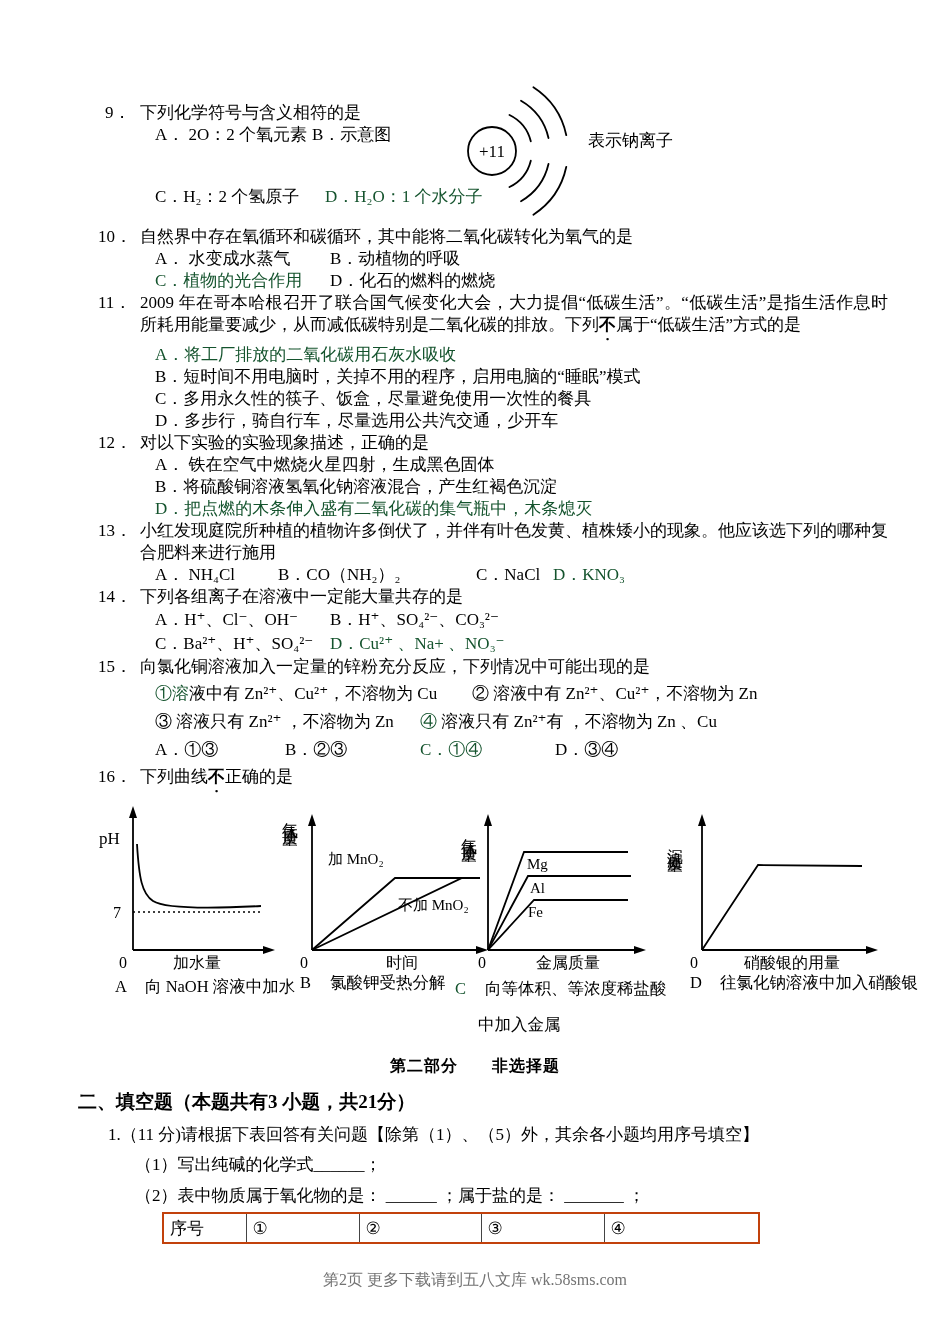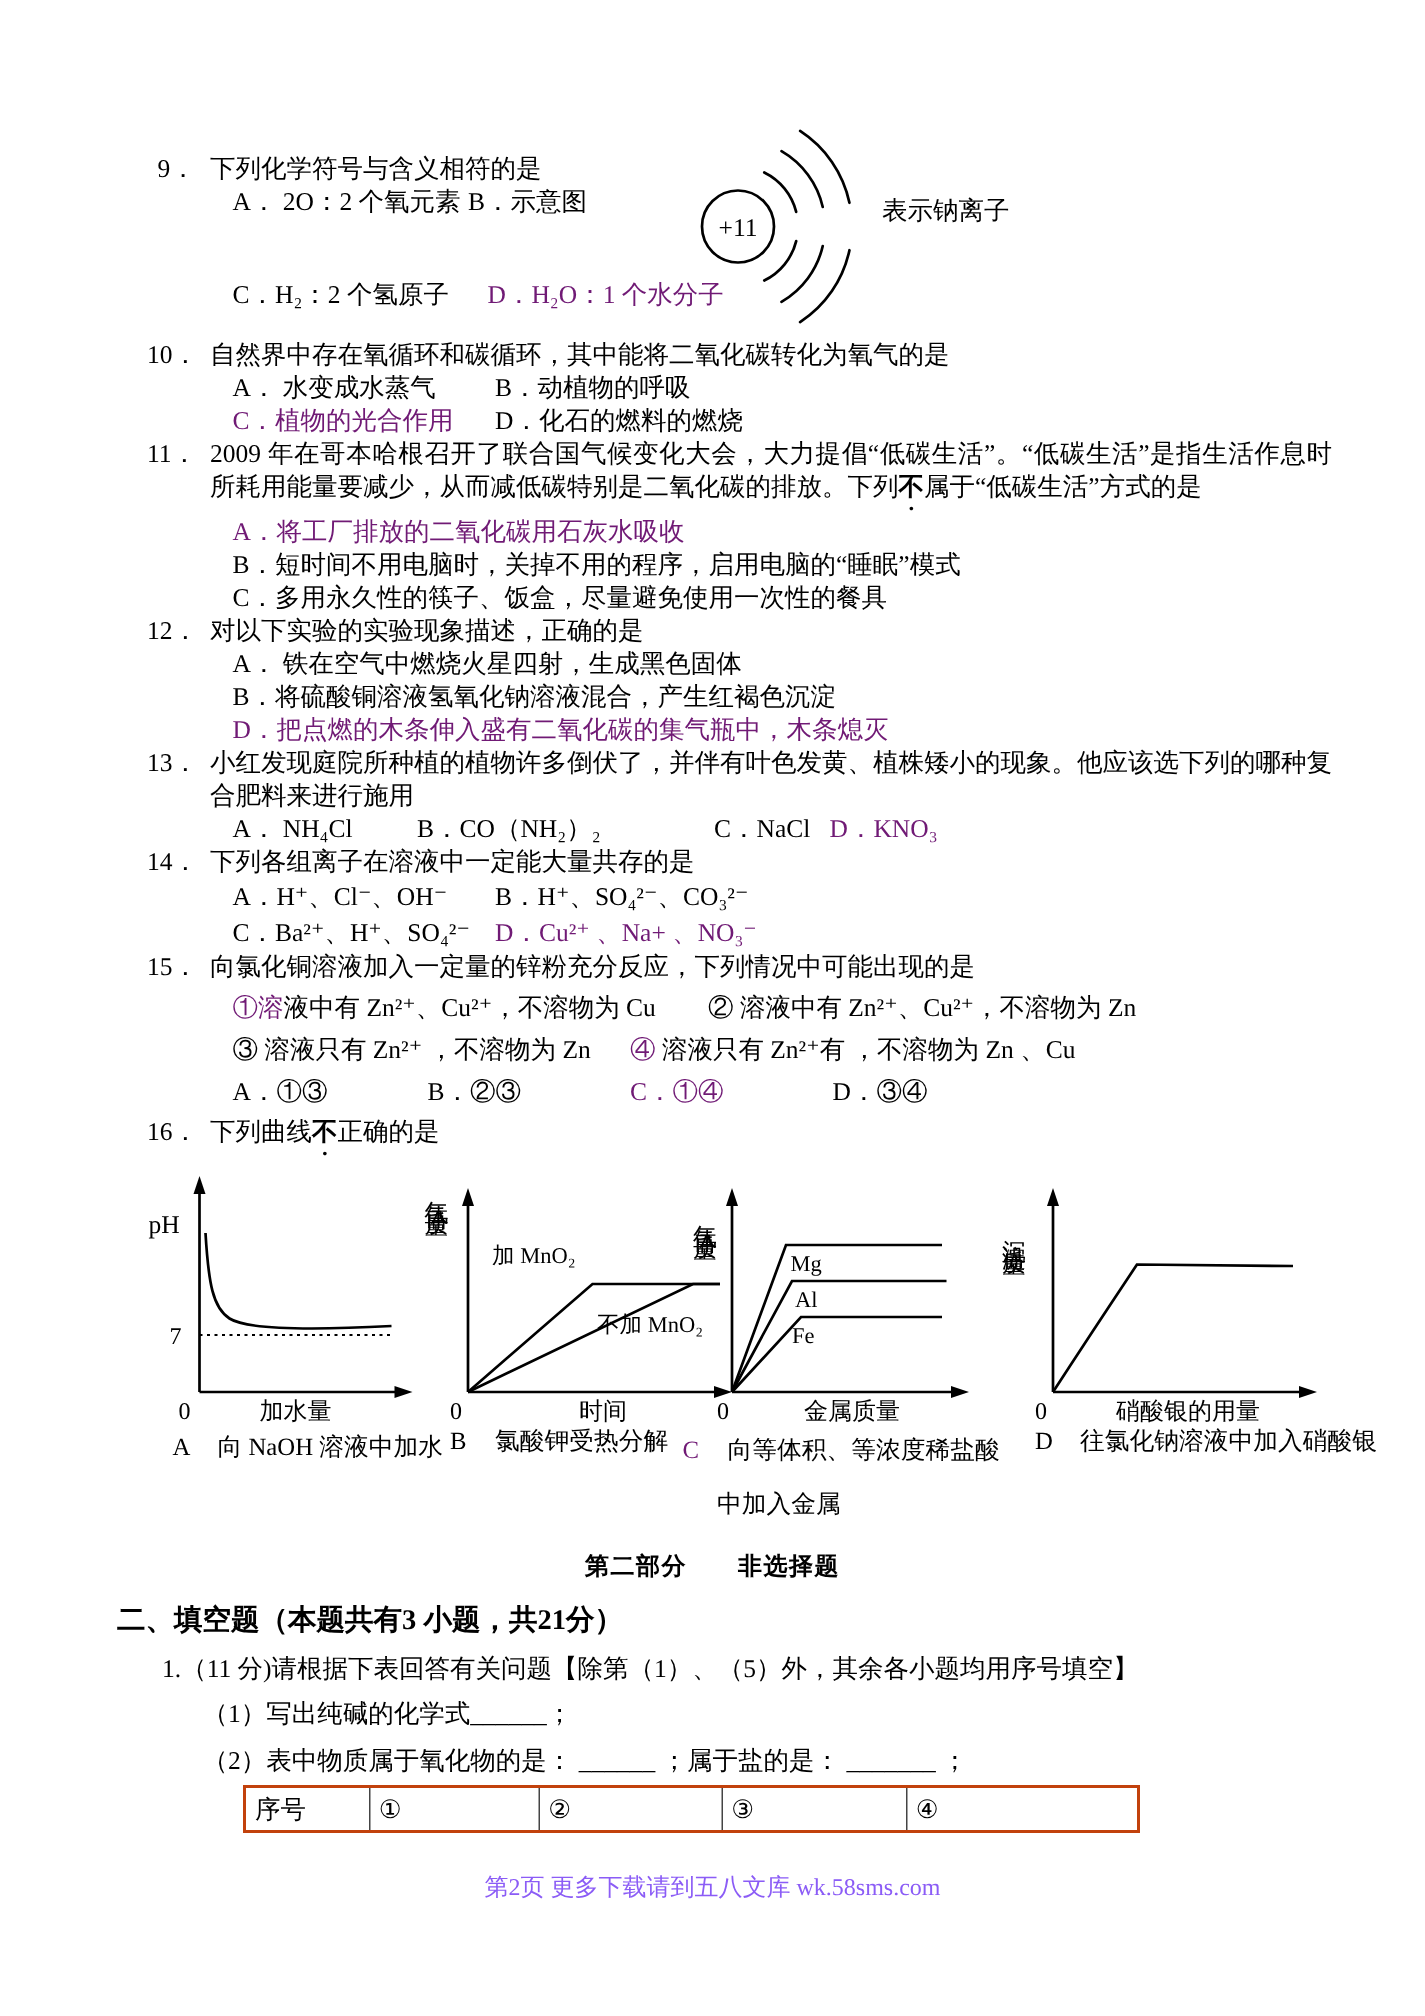--- a/index.html
+++ b/index.html
@@ -8,21 +8,21 @@
     background:#ffffff; color:#000;
     font-family:"Liberation Serif","DejaVu Serif",serif;
     overflow:hidden;
   }
   .content { padding:102px 62px 0 98px; font-size:17px; line-height:22px; }
   .q { position:relative; padding-left:42px; }
   .qnum { position:absolute; left:0; top:0; }
   .qnum.one { left:7px; }
   .q-stem { text-align:justify; }
   .opts { padding-left:57px; }
-  .red { color:#701a75; }
+  .red { color:#14532d; }
   .emph { font-weight:bold;
     -webkit-text-emphasis:dot; -webkit-text-emphasis-position:under right;
     text-emphasis:dot; text-emphasis-position:under right; }
   .c157 { display:inline-block; width:157px; }
   .c170 { display:inline-block; width:170px; }
   .c175 { display:inline-block; width:175px; }
   .c95  { display:inline-block; width:95px; }
   .c198 { display:inline-block; width:198px;margin-left:28px; }
   .c77  { display:inline-block; width:77px; }
   .c130 { display:inline-block; width:130px; }
@@ -42,21 +42,21 @@
   
   .part2-title { margin-top:16px; text-align:center; font-size:16px; font-weight:bold;
                  letter-spacing:1px; }
   .sec2-title { margin:12px 0 0 78px; font-size:19px; font-weight:bold; }
   .fill-intro { margin:8px 0 0 108px; font-size:17px; line-height:24px; }
   .fill-sub { margin:5px 0 0 135px; font-size:17px; line-height:26px; }
   table.seq { border-collapse:collapse; margin:3px 0 0 162px; table-layout:fixed; }
   table.seq { border:2px solid #c2410c; }
   table.seq td { border:1px solid #444; height:28px; padding:0 6px; font-size:17px;
                  vertical-align:middle; }
-  .footer { margin-top:26px; text-align:center; font-size:16px; color:#8b5cf6; }
+  .footer { margin-top:26px; text-align:center; font-size:16px; color:#737373; }
 </style>
 </head>
 <body>
 
 <div class="page">
 
   <svg class="atom-svg" width="270" height="176" viewBox="0 0 270 176">
     <circle cx="54" cy="81" r="24" fill="none" stroke="#000" stroke-width="1.8"></circle>
     <text x="54" y="87" text-anchor="middle" font-size="17">+11</text>
     <g fill="none" stroke="#000" stroke-width="1.8" stroke-linecap="round">
@@ -94,20 +94,21 @@
       <span class="c175 red">C．植物的光合作用</span><span>D．化石的燃料的燃烧</span>
     </div>
 
     <div class="q">
       <span class="qnum">11．</span>
       <div class="q-stem"><span>2009 年在哥本哈根召开了联合国气候变化大会，大力提倡“低碳生活”。“低碳生活”是指生活作息时所耗用能量要减少，从而减低碳特别是二氧化碳的排放。下列</span><span class="emph">不</span><span>属于“低碳生活”方式的是</span></div>
     </div>
     <div class="opts red">A．将工厂排放的二氧化碳用石灰水吸收</div>
     <div class="opts">B．短时间不用电脑时，关掉不用的程序，启用电脑的“睡眠”模式</div>
     <div class="opts">C．多用永久性的筷子、饭盒，尽量避免使用一次性的餐具</div>
+    <div class="opts">D．多步行，骑自行车，尽量选用公共汽交通，少开车</div>
 
     <div class="q">
       <span class="qnum">12．</span>
       <div class="q-stem">对以下实验的实验现象描述，正确的是</div>
     </div>
     <div class="opts">A． 铁在空气中燃烧火星四射，生成黑色固体</div>
     <div class="opts">B．将硫酸铜溶液氢氧化钠溶液混合，产生红褐色沉淀</div>
     <div class="opts red">D．把点燃的木条伸入盛有二氧化碳的集气瓶中，木条熄灭</div>
 
     <div class="q">

